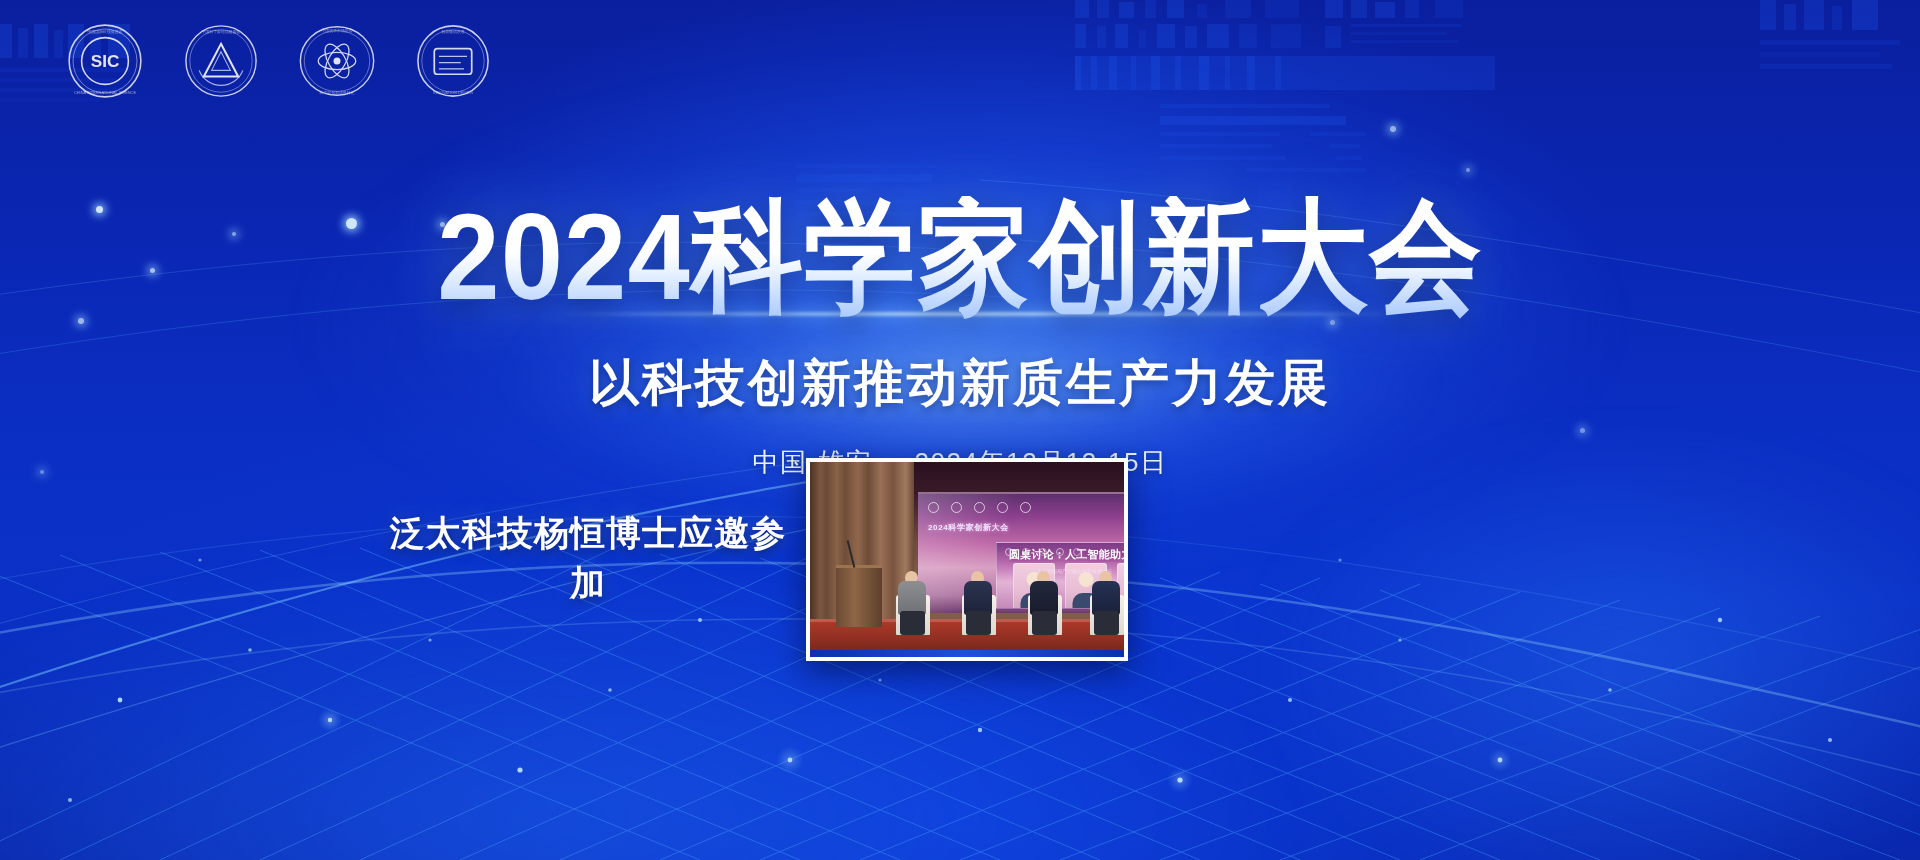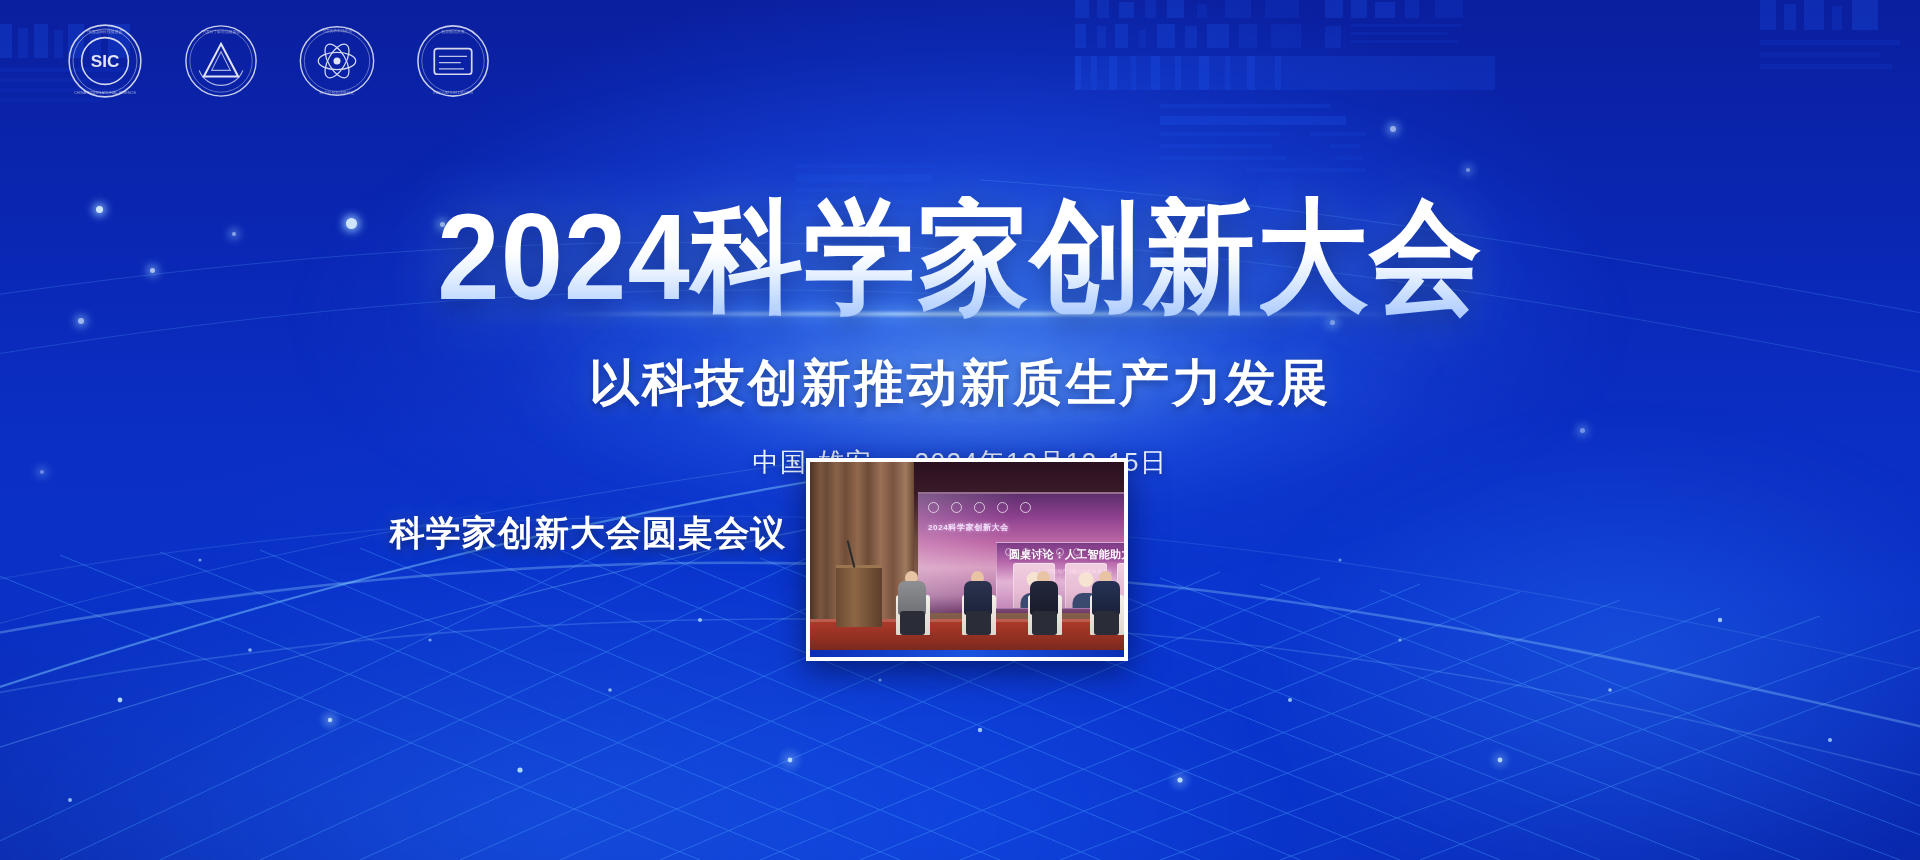--- a/index.html
+++ b/index.html
@@ -468,21 +468,21 @@
     <div class="maintitle">2024科学家创新大会</div>
     <div class="subtitle">以科技创新推动新质生产力发展</div>
     <div class="dateline">
       <span>中国·雄安</span>
       <span class="gap"></span>
       <span>2024年12月13-15日</span>
     </div>
   </div>
 
   <div id="caption">
-    <div>科学家创新大会圆桌会议</div>
+    <div>泛太科技杨恒博士应邀参加</div>
   </div>
 
   <div id="photo">
     <div class="inner">
       <div class="wall"></div>
       <div class="panels"></div>
 
       <div class="screen">
         <div class="glass"></div>
 

